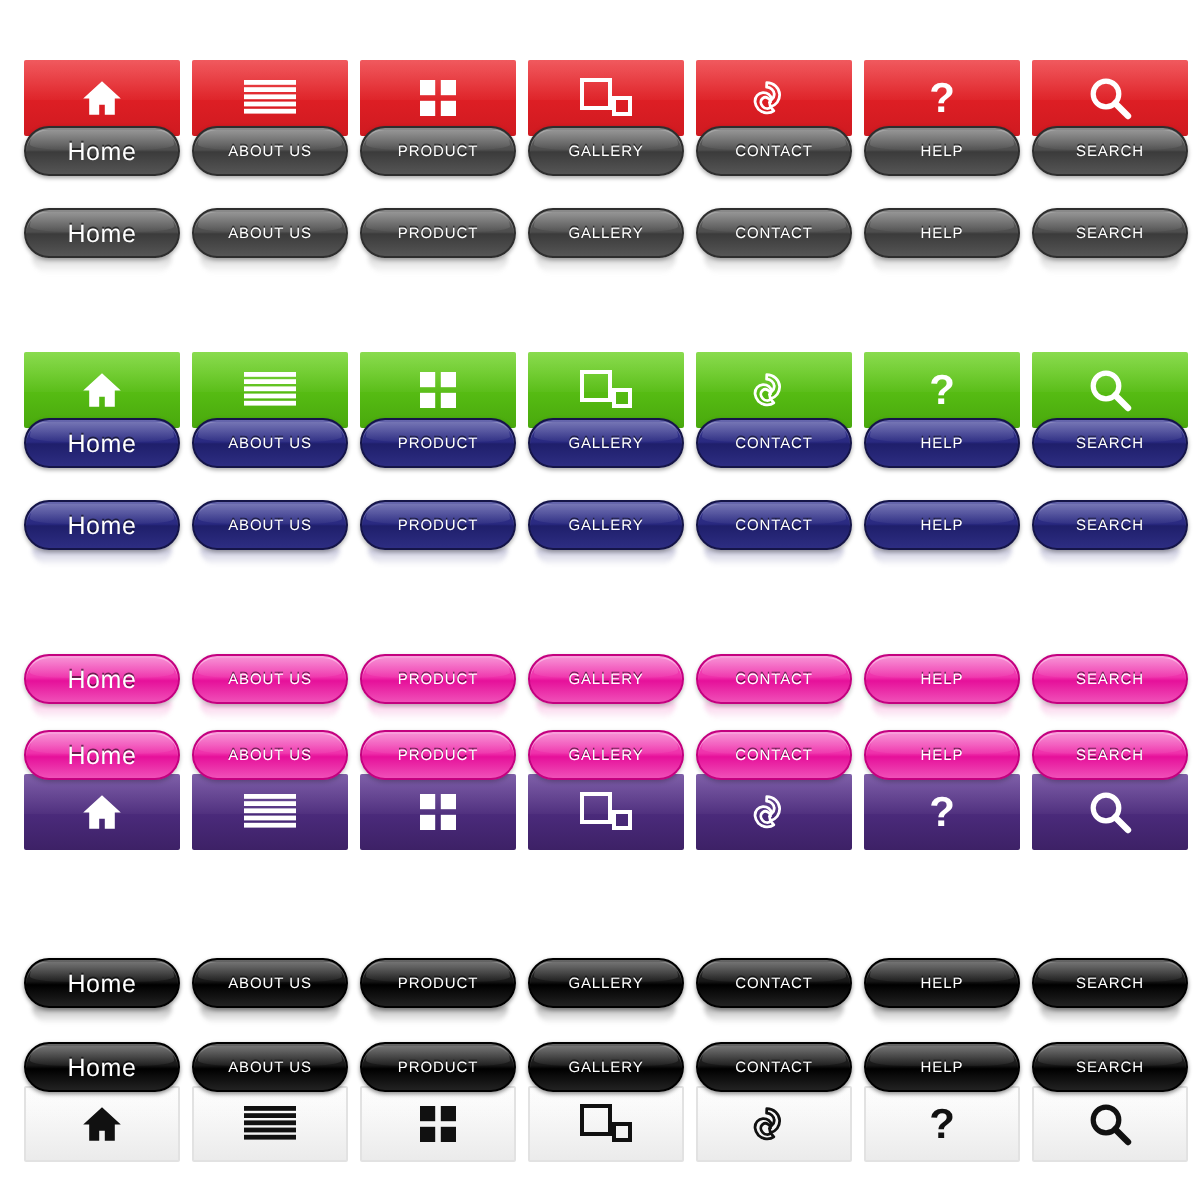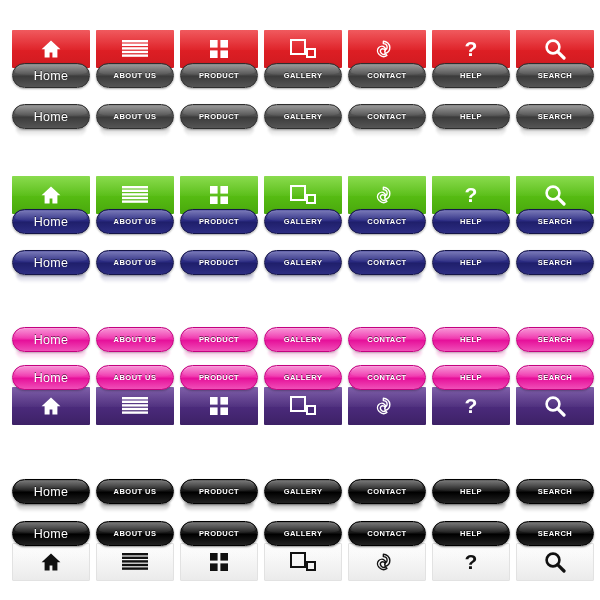--- a/index.html
+++ b/index.html
@@ -49,21 +49,21 @@
     pointer-events:none;z-index:1;
   }
   .pill .lbl{
     position:relative;z-index:3;
     color:#ffffff;
     letter-spacing:.3px;
     white-space:nowrap;
     text-shadow:0 -1px 0 rgba(0,0,0,.55);
   }
   .pill .lbl.big{font-size:12.5px;font-weight:400;}
-  .pill .lbl.small{font-size:7.5px;font-weight:700;letter-spacing:.45px;text-align:right;}
+  .pill .lbl.small{font-size:7.5px;font-weight:400;letter-spacing:.45px;text-align:right;}
 
   
   .b-grey{background:linear-gradient(180deg,#6a6a6a 0%,#4d4d4d 48%,#3b3b3b 52%,#555 100%);
           border:1px solid #2e2e2e;
           box-shadow:inset 0 1px 0 rgba(255,255,255,.22),0 1px 2px rgba(0,0,0,.35);}
   .b-navy{background:linear-gradient(180deg,#3b3b96 0%,#292980 48%,#1f1f6b 52%,#2d2d82 100%);
           border:1px solid #151548;
           box-shadow:inset 0 1px 0 rgba(255,255,255,.22),0 1px 2px rgba(0,0,0,.35);}
   .b-pink{background:linear-gradient(180deg,#f45fc2 0%,#ef30ab 46%,#e6109a 54%,#f04fb8 100%);
           border:1px solid #c3017f;

